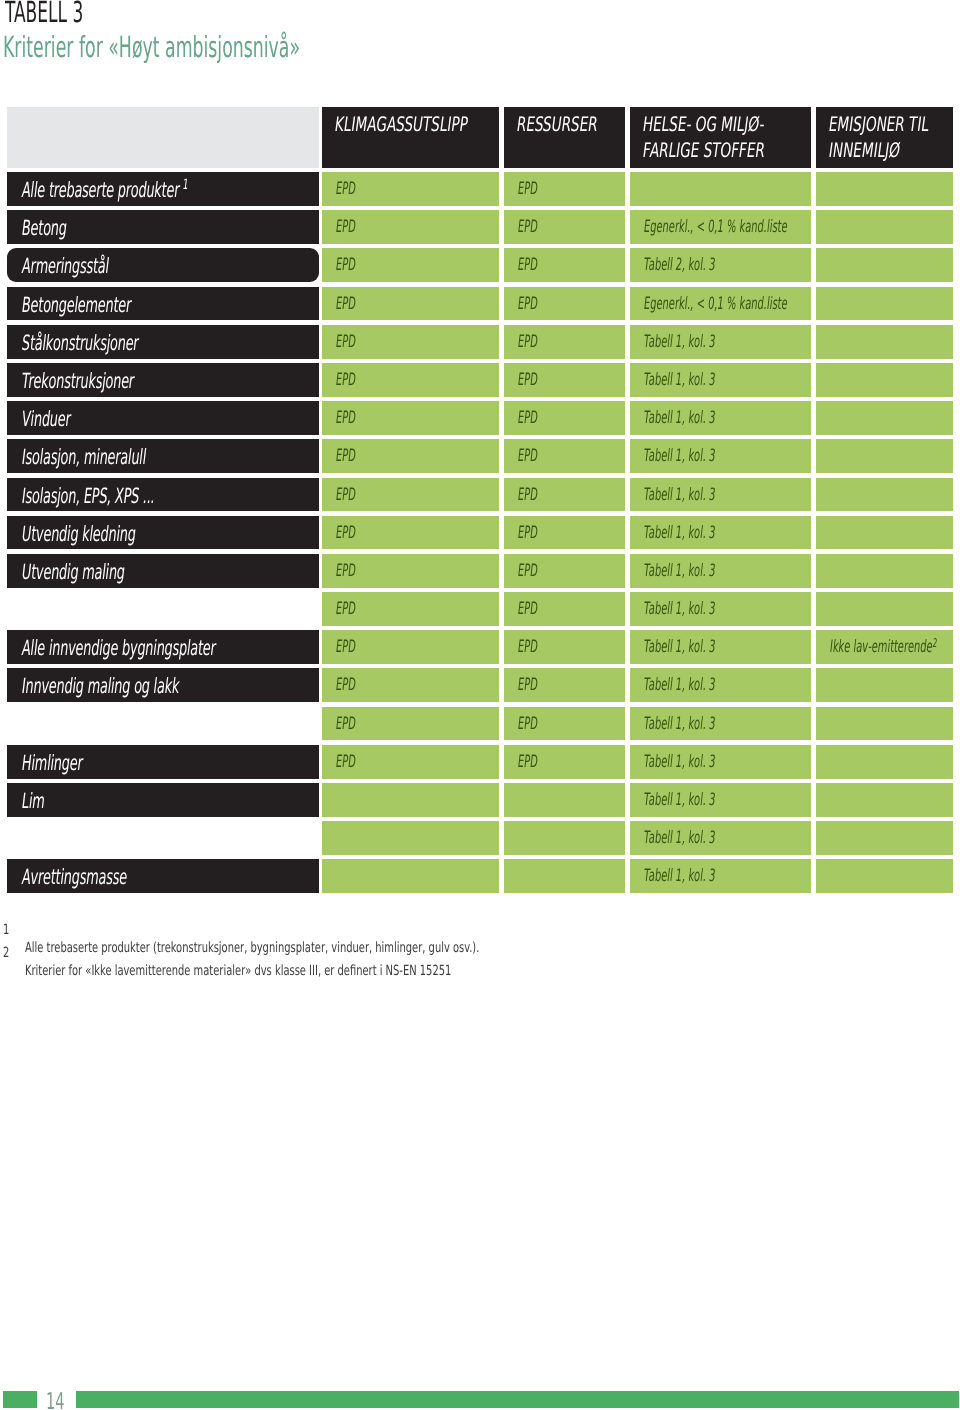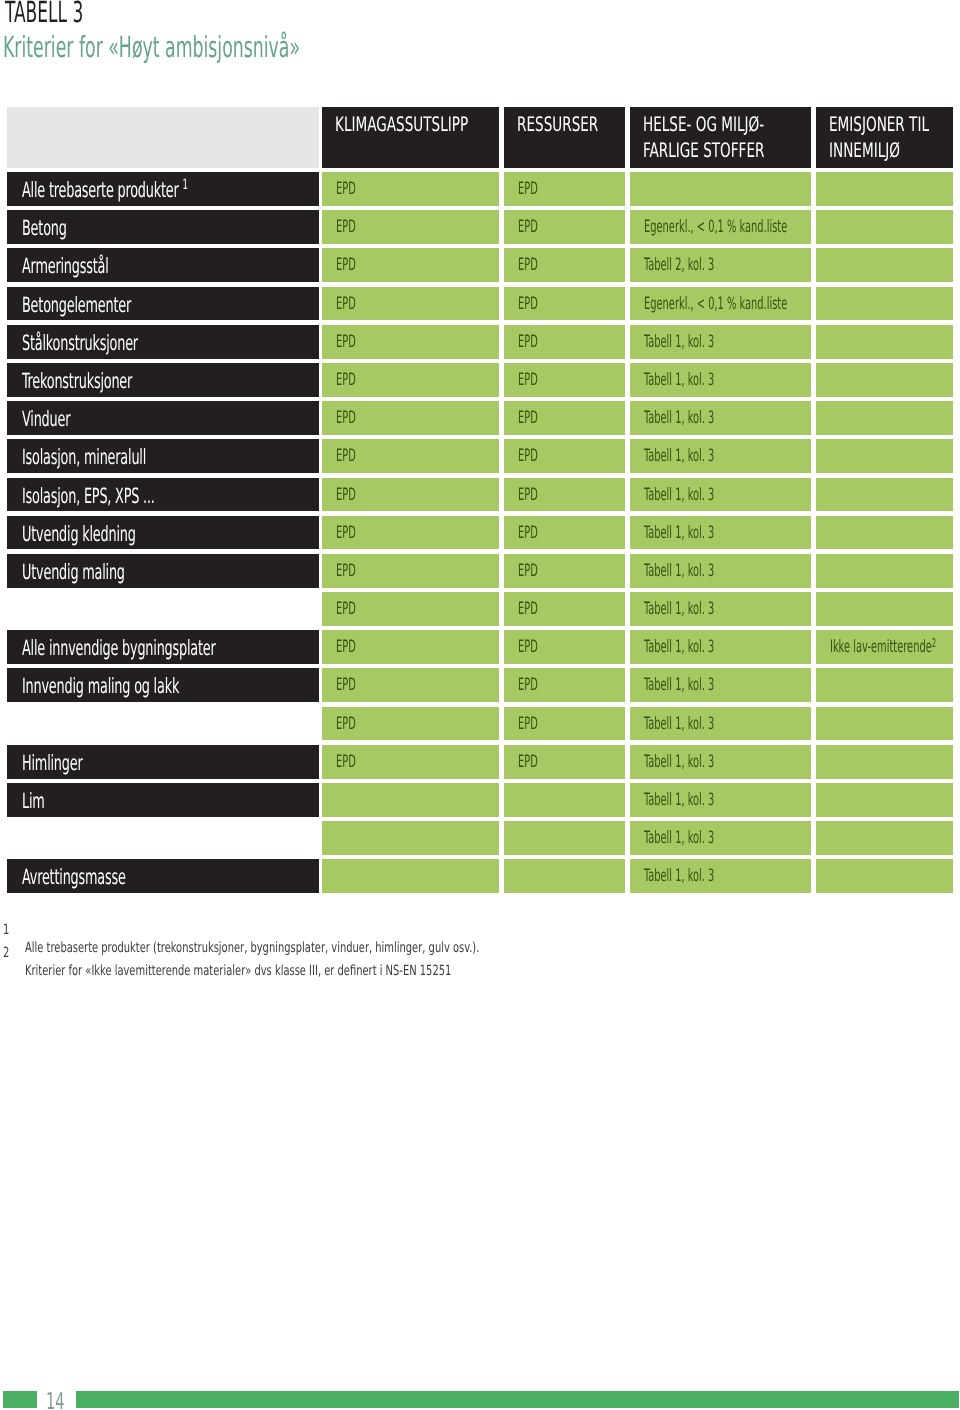--- a/index.html
+++ b/index.html
@@ -18,21 +18,21 @@
     font-size:29px; color:#231f20; line-height:29px; transform:translateZ(0);
   }
   .doc-title .sq { transform:scaleX(.653); }
   .doc-subtitle {
     position:absolute; left:3px; top:33px;
     font-size:29px; color:#66a589; line-height:29px; transform:translateZ(0);
   }
   .doc-subtitle .sq { transform:scaleX(.664); }
 
   
-  .table { position:absolute; left:7px; top:107px; width:945px; }
+  .table { position:absolute; left:7px; top:107px; width:945px;font-style:italic; }
   .thead { position:relative; height:65px; }
   .hcell {
     position:absolute; top:0; height:61px; background:#231f20; color:#ffffff;
     font-size:20px; box-sizing:border-box; overflow:hidden;
   }
   .hcell.blank { background:#e5e6e8; }
   .hline { position:absolute; left:13px; transform:translateZ(0); }
   .hline .sq { transform:scaleX(.755); }
 
   .trow { position:relative; height:38.2px; }
@@ -117,21 +117,21 @@
             <div class="tx"><span class="sq"><span>EPD</span></span></div>
           </div>
           <div class="cell val" style="left: 623px; width: 181px;">
             <div class="tx"><span class="sq"><span>Egenerkl., &lt; 0,1 % kand.liste</span></span></div>
           </div>
           <div class="cell val" style="left: 809px; width: 137px;">
             <div class="tx"><span class="sq"><span></span></span></div>
           </div>
         </div>
         <div class="trow">
-          <div class="cell name" style="left: 0px; width: 312px;">
+          <div class="cell name" style="left: 0px; width: 312px; border-radius: 9px;">
             <div class="tx"><span class="sq"><span>Armeringsstål</span></span></div>
           </div>
           <div class="cell val" style="left: 315px; width: 177px;">
             <div class="tx"><span class="sq"><span>EPD</span></span></div>
           </div>
           <div class="cell val" style="left: 497px; width: 121px;">
             <div class="tx"><span class="sq"><span>EPD</span></span></div>
           </div>
           <div class="cell val" style="left: 623px; width: 181px;">
             <div class="tx"><span class="sq"><span>Tabell 2, kol. 3</span></span></div>

